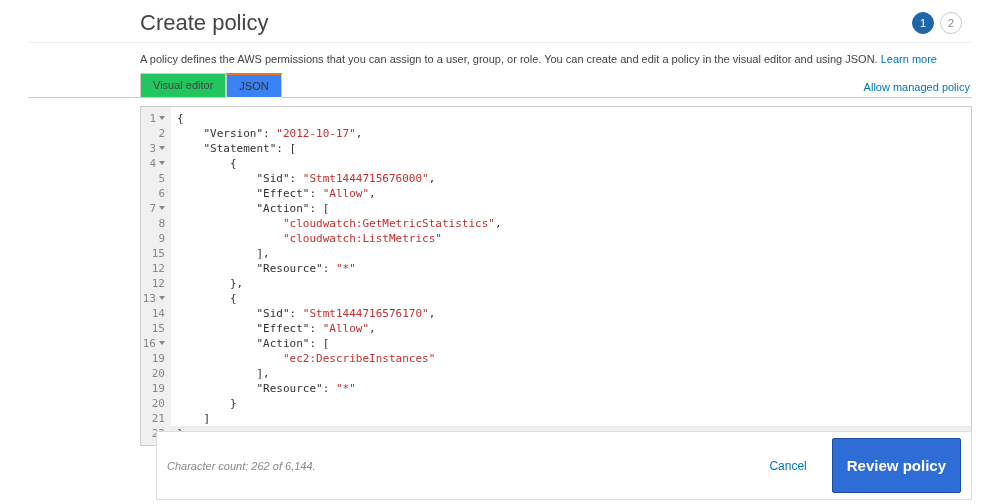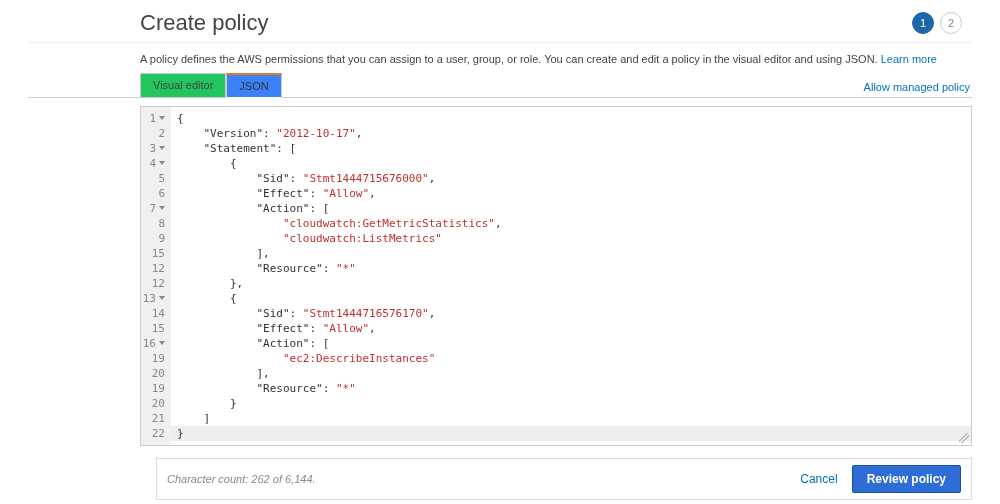--- a/index.html
+++ b/index.html
@@ -29,23 +29,23 @@
   .k { color: #333; }
   .s { color: #b94444; color:#c12f2f; }
   .hl-line { position:absolute; left:30px; right:0; height:15px; background:#eeeeee; }
   .resize-handle { position:absolute; right:2px; bottom:2px; width:10px; height:10px; background:
       linear-gradient(135deg, transparent 0 40%, #bbb 40% 48%, transparent 48% 60%, #bbb 60% 68%, transparent 68% 100%);
       cursor:nwse-resize;}
   .footer { position: absolute; left: 28px; right: 28px; bottom: 0; border:1px solid #ddd; background:#fff; display:flex; justify-content:space-between; align-items:center; padding:6px 10px 6px 10px; margin-left:112px; margin-left:0; }
   
   .footer { margin-left: 112px; }
   .char-count { font-size: 11px; color: #888; font-style: italic; }
-  .actions { display:flex; gap:14px; align-items:center;}
+  .actions { display:flex; gap:25px; align-items:center;}
   .cancel { font-size: 12px; color:#0073bb; text-decoration:none; }
-  .review-btn { background:#2f6fda; background:#2e6cd6; color:#fff; font-size:12px; font-weight:bold; border:1px solid #1a4fa0; padding:6px 14px; border-radius:2px; cursor:pointer;}
+  .review-btn { background:#2f6fda; background:#2e6cd6; color:#fff; font-size:15px; font-weight:bold; border:1px solid #1a4fa0; padding:18px 14px; border-radius:2px; cursor:pointer;}
   
   .page { position: relative; height: 504px; }
   .footer { position:absolute; bottom:4px; left: 140px; right:28px; margin-left:16px;}
   
 </style>
 </head>
 <body>
 
 <div class="page">
   <div class="header-row">

